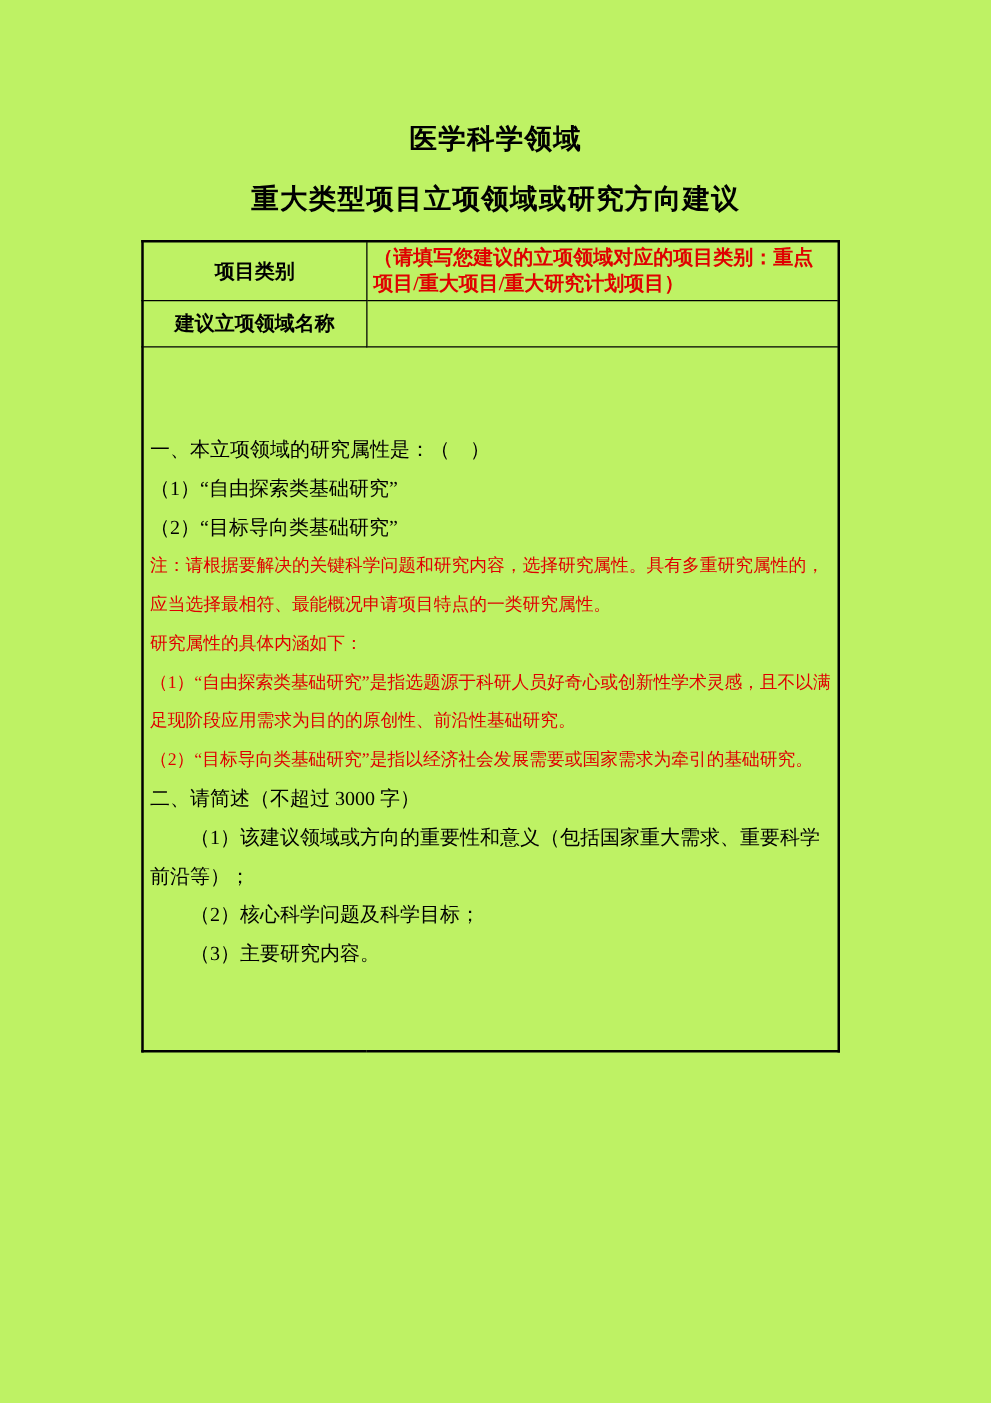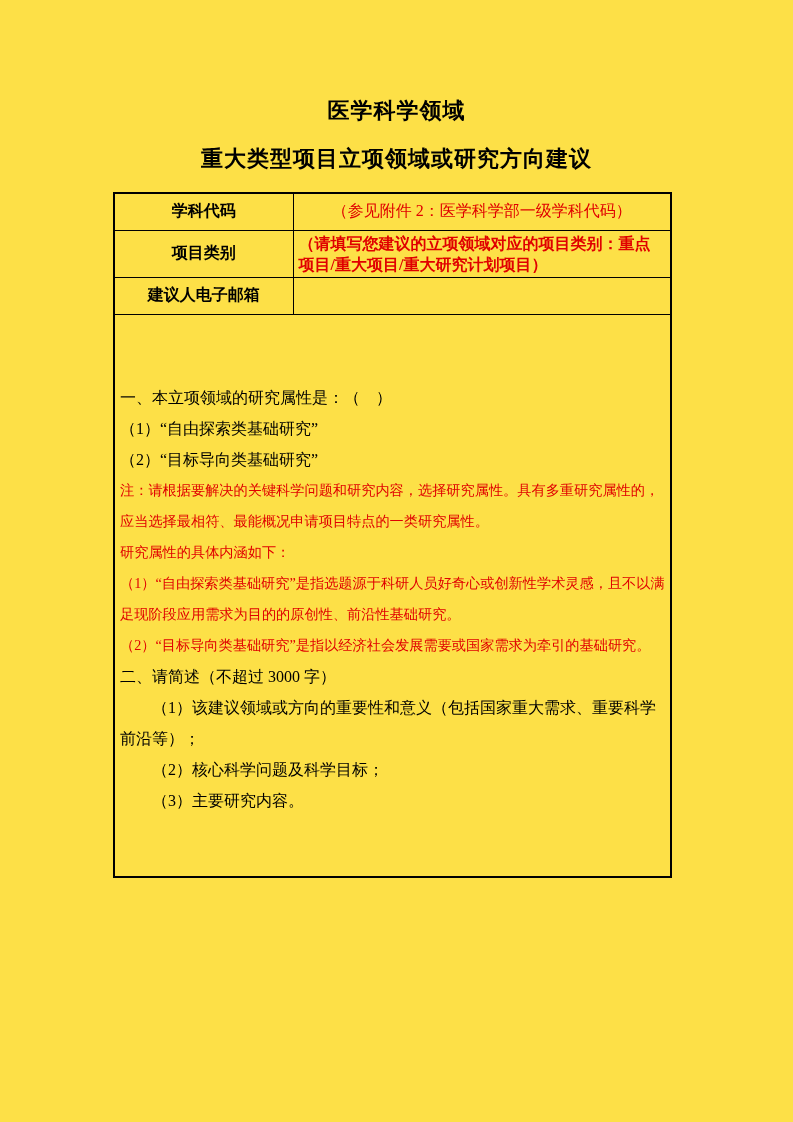--- a/index.html
+++ b/index.html
@@ -2,21 +2,21 @@
 <html><head>
 <meta charset="utf-8">
 <style>
   * { box-sizing: border-box; margin: 0; padding: 0; }
   html, body { background: #ffffff; }
   body {
     width: 793px; height: 1122px;
     font-family: "Liberation Serif", "DejaVu Serif", serif;
     color: #000000;
   }
-  .page { position: relative; width: 793px; height: 1122px; overflow: hidden; background:#fde047; }
+  .page { position: relative; width: 793px; height: 1122px; overflow: hidden; background:#bef264; }
 
   .doc-title { position: absolute; left: 0; width: 793px; text-align: center; font-weight: bold; font-size: 22px; letter-spacing: 1px; }
   .doc-title.line1 { top: 96px; }
   .doc-title.line2 { top: 144px; }
 
   table.form {
     position: absolute; left: 113px; top: 192px;
     width: 559px; table-layout: fixed;
     border-collapse: collapse;
     border: 2px solid #000;
@@ -51,32 +51,28 @@
 </head>
 <body>
 
 <div class="page">
 
   <div class="doc-title line1">医学科学领域</div>
   <div class="doc-title line2">重大类型项目立项领域或研究方向建议</div>
 
   <table class="form">
     <tbody>
-        <tr class="r1">
-      <td class="lbl">学科代码</td>
-      <td class="val center red">（参见附件 2：医学科学部一级学科代码）</td>
-    </tr>
     <tr class="r2">
       <td class="lbl">项目类别</td>
       <td class="val red">
             <span class="wrap2">（请填写您建议的立项领域对应的项目类别：重点项目/重大项目/重大研究计划项目）</span>
           </td>
     </tr>
-    <tr class="r6">
-      <td class="lbl">建议人电子邮箱</td>
+    <tr class="r3">
+      <td class="lbl">建议立项领域名称</td>
       <td class="val"></td>
     </tr>
     <tr>
       <td class="content-cell" colspan="2">
         <div class="sec1">
           <p>一、本立项领域的研究属性是：（　）</p>
           <p>（1）“自由探索类基础研究”</p>
           <p>（2）“目标导向类基础研究”</p>
           <p class="rednote">注：请根据要解决的关键科学问题和研究内容，选择研究属性。具有多重研究属性的，应当选择最相符、最能概况申请项目特点的一类研究属性。</p>
           <p class="rednote">研究属性的具体内涵如下：</p>

